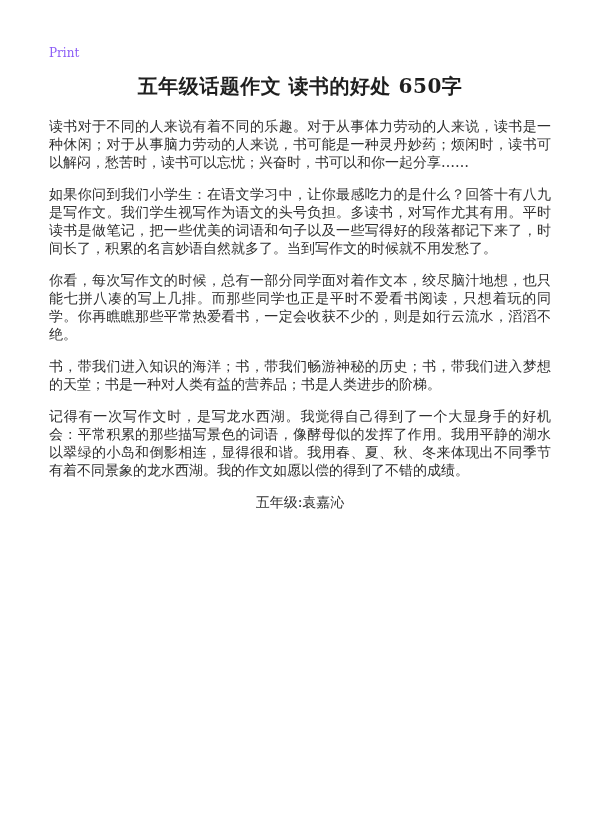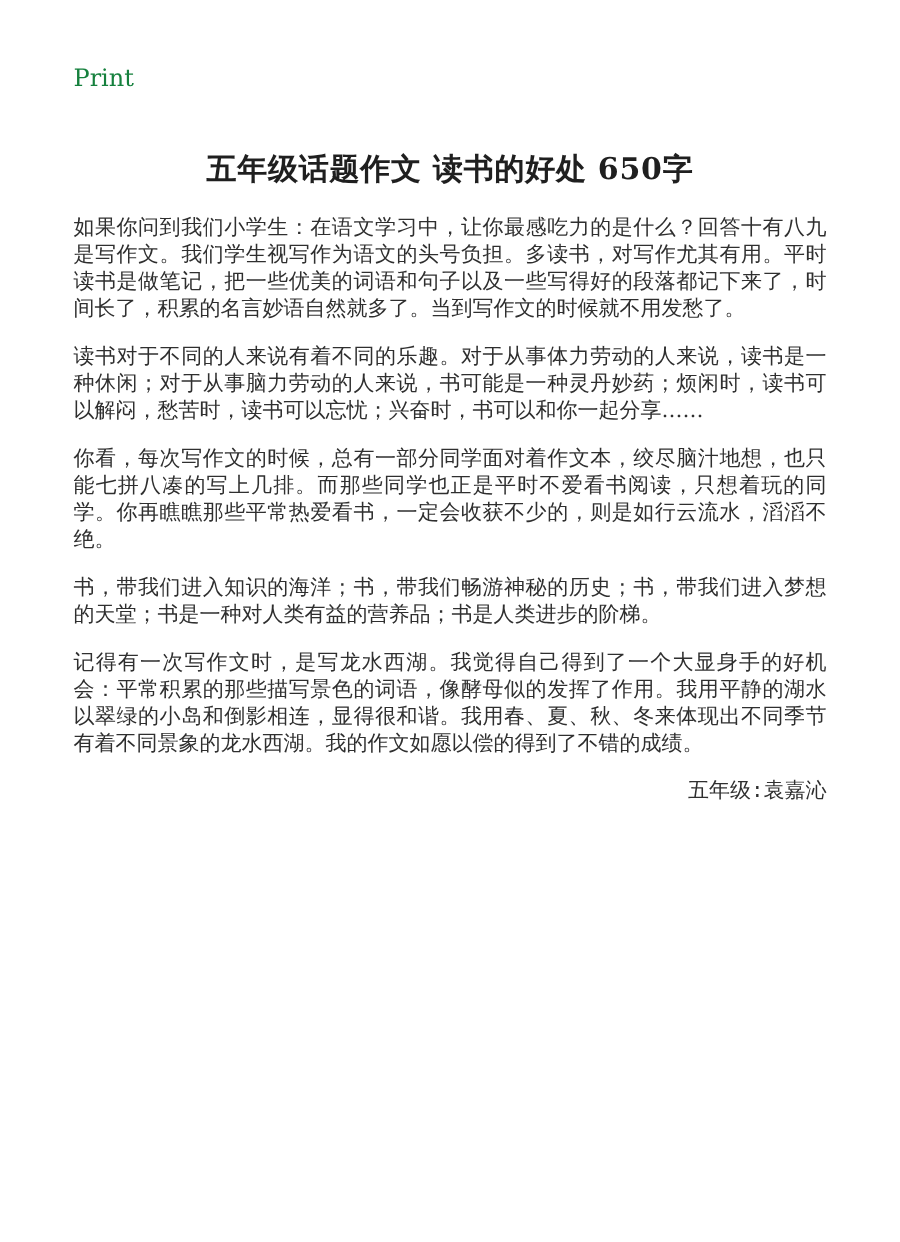--- a/index.html
+++ b/index.html
@@ -12,58 +12,57 @@
     overflow: hidden;
   }
   .page {
     width: 600px;
     height: 828px;
     background: #ffffff;
     padding: 42px 49px 0 49px;
   }
   .print-link {
     display: inline-block;
-    font-size: 16px;
-    color: #15803d;
+    font-size: 12px;
+    color: #8b5cf6;
     text-decoration: none;
     cursor: pointer;
   }
   .doc-title {
     text-align: center;
     font-size: 20px;
     font-weight: bold;
     color: #1f1f1f;
-    margin-top: 38px;
+    margin-top: 12px;
     margin-bottom: 17px;
     letter-spacing: 0.5px;
   }
   .essay p {
     font-size: 14px;
     line-height: 18px;
     text-align: justify;
     margin-bottom: 14px;
     color: #2f2f2f;
   }
   .essay p.meta-line {
-    text-align: right;
+    text-align: center;
     margin-bottom: 17px;
-    font-family: Liberation Mono, monospace;
   }
 </style>
 </head>
 <body>
 
 <div class="page">
 
   <a class="print-link">Print</a>
 
   <h1 class="doc-title">五年级话题作文 读书的好处 650字</h1>
 
   <div class="essay">
+    <p>读书对于不同的人来说有着不同的乐趣。对于从事体力劳动的人来说，读书是一种休闲；对于从事脑力劳动的人来说，书可能是一种灵丹妙药；烦闲时，读书可以解闷，愁苦时，读书可以忘忧；兴奋时，书可以和你一起分享……</p>
     <p>如果你问到我们小学生：在语文学习中，让你最感吃力的是什么？回答十有八九是写作文。我们学生视写作为语文的头号负担。多读书，对写作尤其有用。平时读书是做笔记，把一些优美的词语和句子以及一些写得好的段落都记下来了，时间长了，积累的名言妙语自然就多了。当到写作文的时候就不用发愁了。</p>
-    <p>读书对于不同的人来说有着不同的乐趣。对于从事体力劳动的人来说，读书是一种休闲；对于从事脑力劳动的人来说，书可能是一种灵丹妙药；烦闲时，读书可以解闷，愁苦时，读书可以忘忧；兴奋时，书可以和你一起分享……</p>
     <p>你看，每次写作文的时候，总有一部分同学面对着作文本，绞尽脑汁地想，也只能七拼八凑的写上几排。而那些同学也正是平时不爱看书阅读，只想着玩的同学。你再瞧瞧那些平常热爱看书，一定会收获不少的，则是如行云流水，滔滔不绝。</p>
     <p>书，带我们进入知识的海洋；书，带我们畅游神秘的历史；书，带我们进入梦想的天堂；书是一种对人类有益的营养品；书是人类进步的阶梯。</p>
     <p>记得有一次写作文时，是写龙水西湖。我觉得自己得到了一个大显身手的好机会：平常积累的那些描写景色的词语，像酵母似的发挥了作用。我用平静的湖水以翠绿的小岛和倒影相连，显得很和谐。我用春、夏、秋、冬来体现出不同季节有着不同景象的龙水西湖。我的作文如愿以偿的得到了不错的成绩。</p>
     <p class="meta-line">五年级:袁嘉沁</p>
   </div>
 
 </div>
 
 </body></html>

